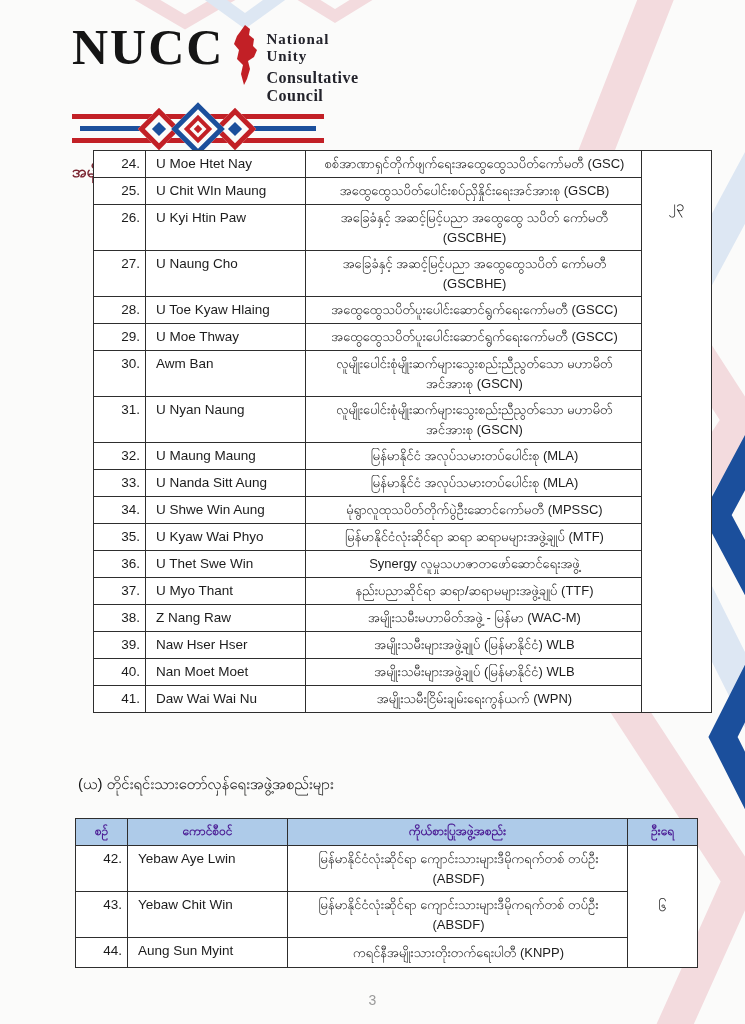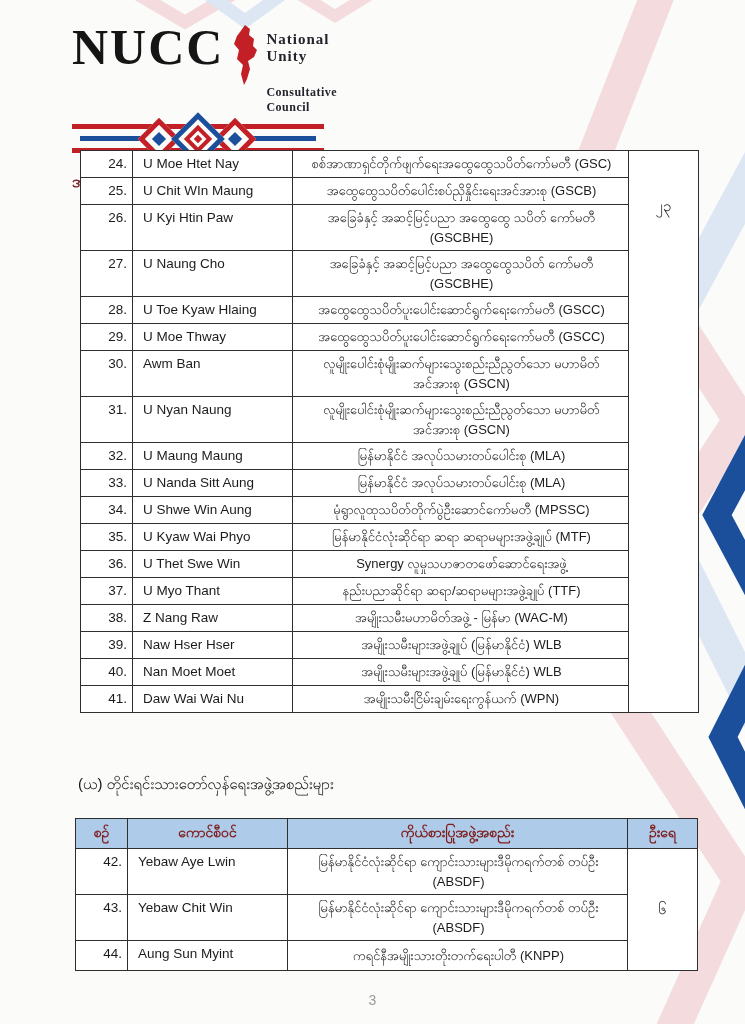--- a/index.html
+++ b/index.html
@@ -13,47 +13,47 @@
   .deco{position:absolute;pointer-events:none;}
   .deco-top{left:120px;top:0;}
   .deco-right{right:0;top:0;}
   
   .header{position:absolute;left:72px;top:22px;width:300px;}
   .logo-row{display:flex;align-items:flex-start;}
   .nucc{font-family:"Liberation Serif","DejaVu Serif",serif;font-size:50px;font-weight:700;letter-spacing:2px;color:#151515;line-height:1.0;}
   .map-wrap{margin:2px 4px 0 4px;}
   .org-name{margin-top:9px;font-family:"Liberation Serif","DejaVu Serif",serif;color:#23232b;font-weight:700;}
   .org-name .l1{font-size:15px;letter-spacing:1px;}
-  .org-name .l2{font-size:12px;letter-spacing:0.5px;margin-top:20px;}
+  .org-name .l2{font-size:16px;letter-spacing:0.5px;margin-top:4px;}
   .band{position:relative;width:252px;height:46px;margin-top:2px;}
   .stripe{position:absolute;left:0;width:100%;height:5px;background:#c22026;}
   .stripe.s1{top:7px;}
   .stripe.s3{top:31px;}
   .stripe.s2{top:19px;background:#1b4f9c;left:8px;width:236px;}
   .dia{position:absolute;transform:rotate(45deg);box-sizing:border-box;}
   .dia-side{width:30px;height:30px;border:5px solid #c22026;top:7px;background:#fbfbfa;}
   .dia-side .in{position:absolute;left:5px;top:5px;width:10px;height:10px;background:#1b4f9c;}
   .dia-l{left:72px;} .dia-r{left:148px;}
   .dia-c{width:38px;height:38px;border:5px solid #1b4f9c;left:107px;top:3px;background:#fbfbfa;}
   .dia-c .mid{position:absolute;left:4px;top:4px;width:20px;height:20px;border:4px solid #c22026;box-sizing:border-box;}
   .dia-c .dot{position:absolute;left:11px;top:11px;width:6px;height:6px;background:#c22026;}
   .burmese-title{margin-top:8px;font-size:16px;font-weight:700;color:#7a2430;white-space:nowrap;}
   
   table{border-collapse:collapse;table-layout:fixed;background:#fff;}
   td,th{border:1.6px solid #2e2e2e;vertical-align:middle;box-sizing:border-box;}
-  .t1{position:absolute;left:80px;top:150px;width:618px;}
+  .t1{position:absolute;left:93px;top:150px;width:618px;}
   .t2{position:absolute;left:75px;top:818px;width:622px;}
   td.no{width:52px;text-align:right;padding:2px 5px 2px 2px;font-size:13.5px;vertical-align:top;padding-top:5px;}
   td.name{width:160px;text-align:left;padding:18px 4px 2px 10px;font-size:13.5px;vertical-align:top;padding-top:5px;}
   td.org{width:336px;text-align:center;padding:3px 6px 3px 8px;font-size:13px;line-height:1.5;}
   td.cnt{width:70px;text-align:center;font-size:15px;}
   .t1 td.cnt{vertical-align:top;padding-top:45px;}
   .t2 td.cnt{vertical-align:middle;}
   .t1 tr{height:27px;}
-  .t2 thead th{background:#aecbe9;color:#7f1d1d;font-size:14px;font-weight:700;padding:4px 2px;}
+  .t2 thead th{background:#aecbe9;color:#4c1d95;font-size:12px;font-weight:700;padding:4px 2px;}
   .t2 tbody tr{height:30px;}
   
   .section-heading{position:absolute;left:78px;top:774px;font-size:15px;color:#141414;}
   .page-number{position:absolute;left:0;top:992px;width:100%;text-align:center;font-size:14px;color:#9a9a9a;}
 </style>
 </head>
 <body>
 
 <div class="page">
 

